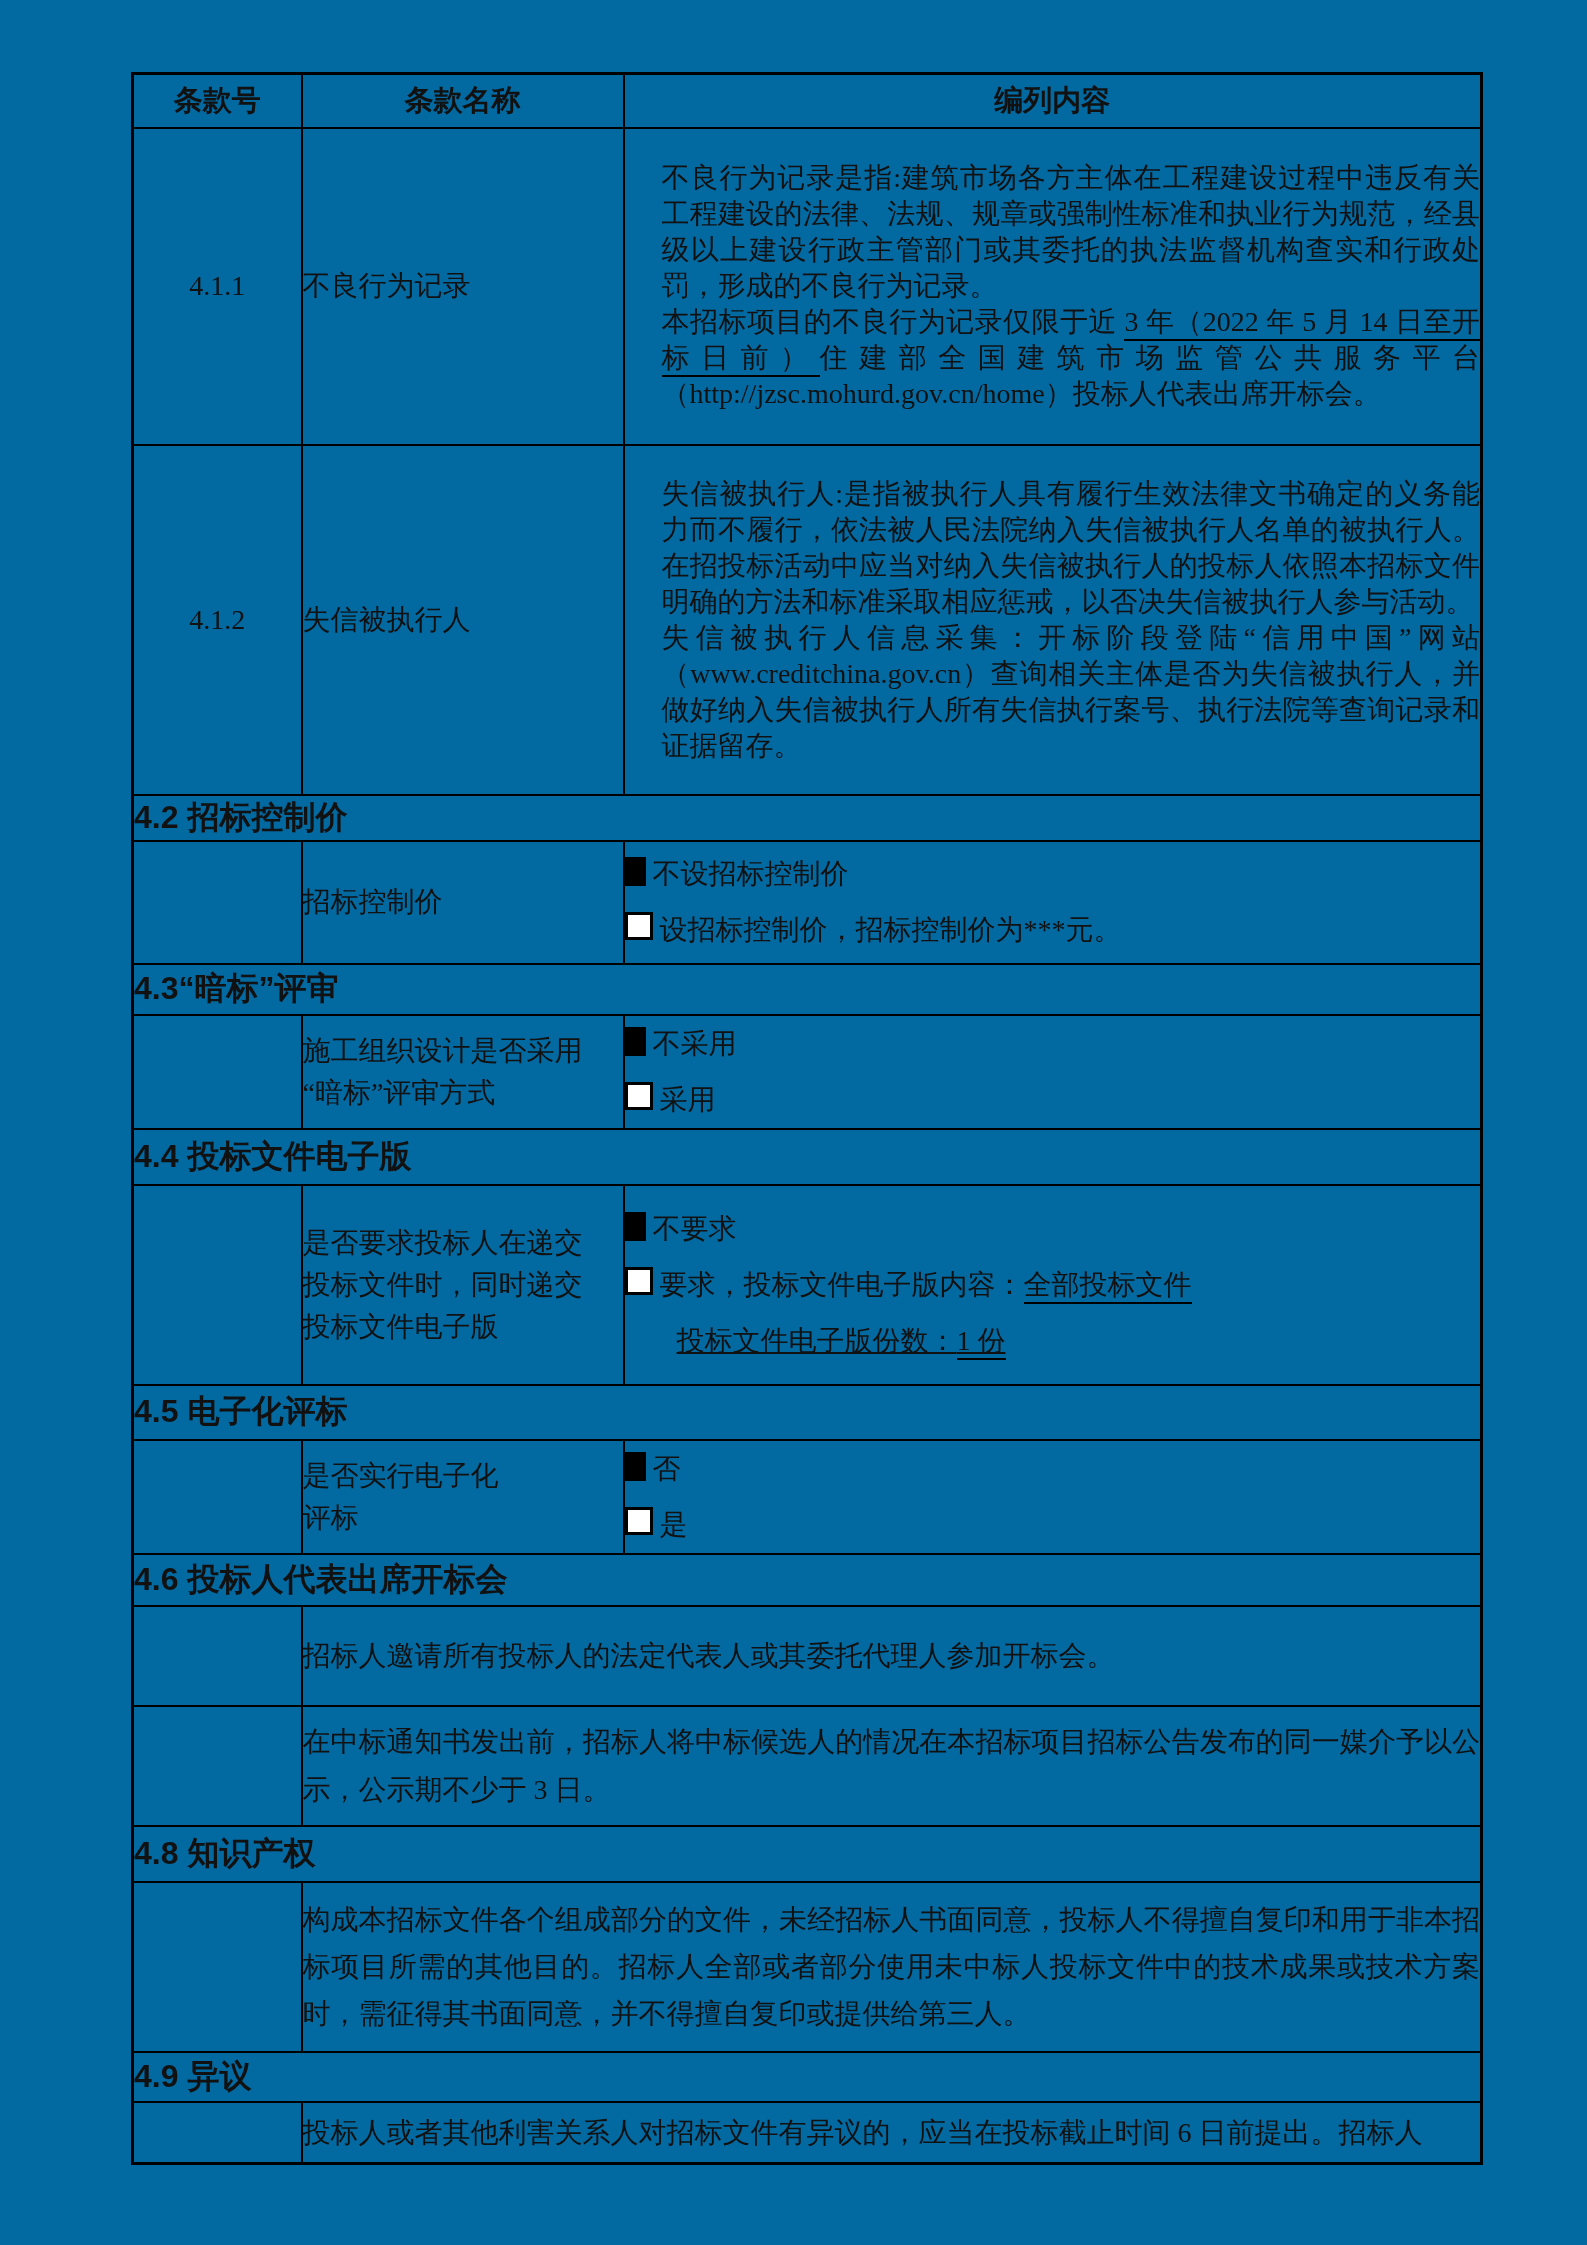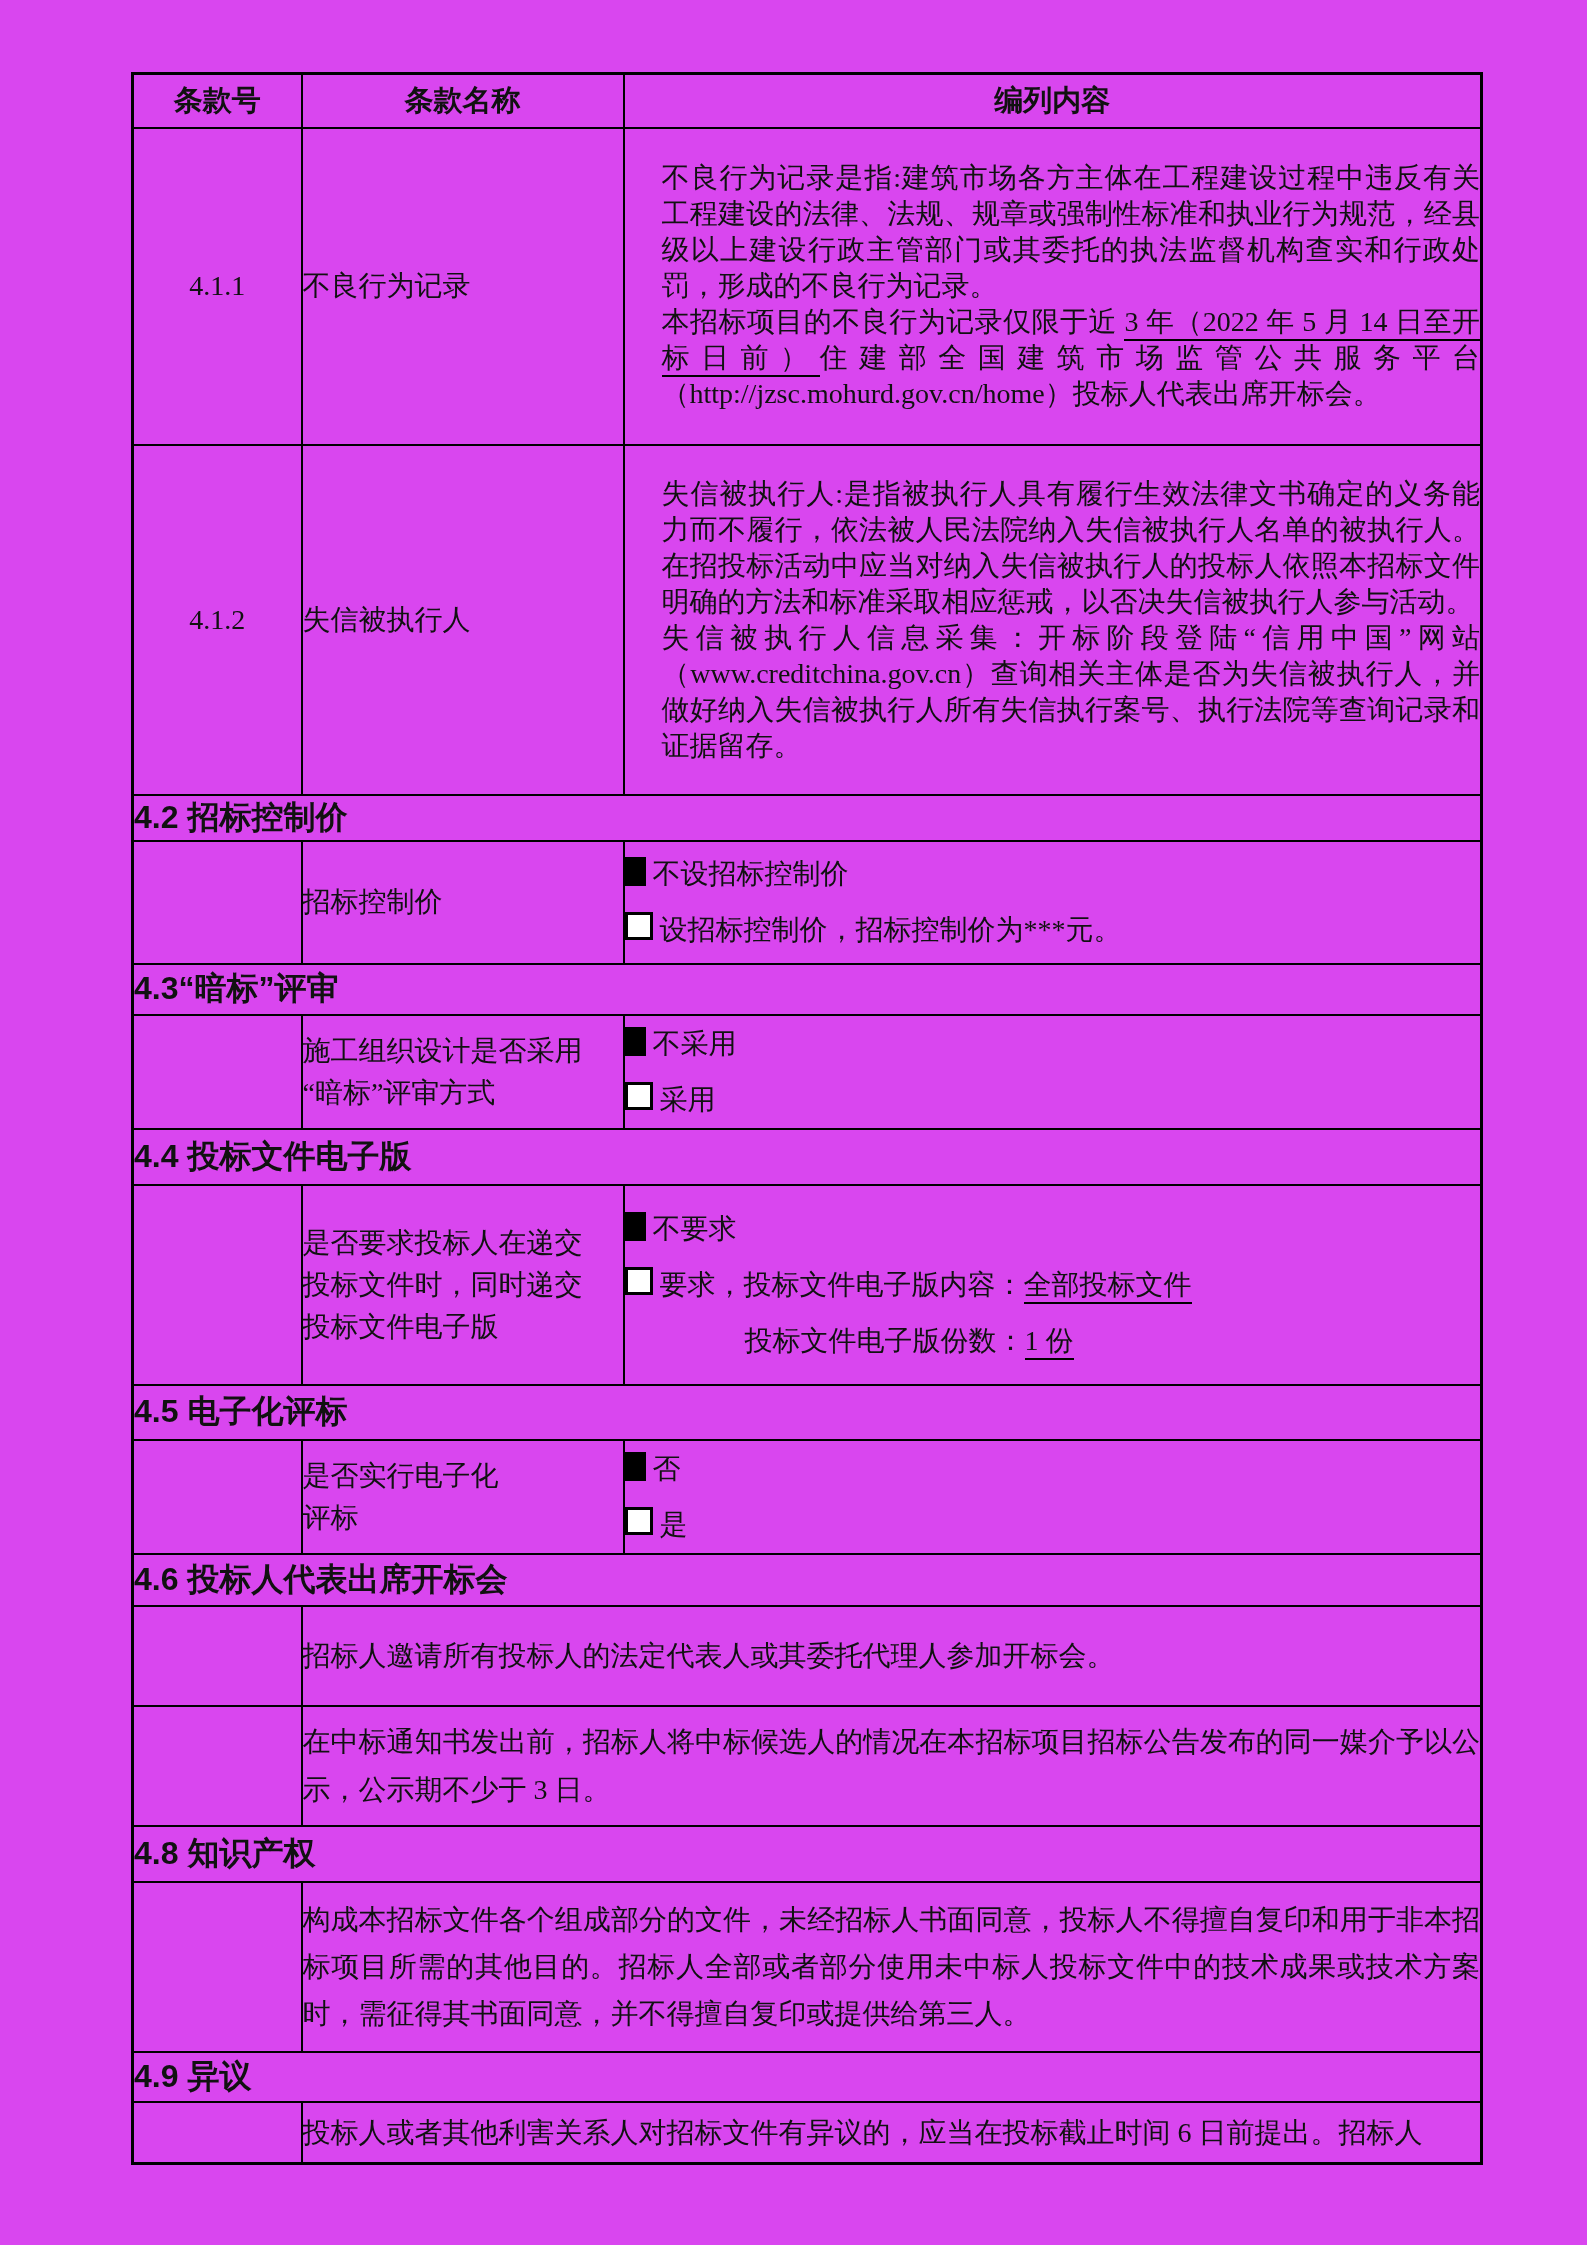--- a/index.html
+++ b/index.html
@@ -1,37 +1,37 @@
 <!DOCTYPE html>
 <html><head>
 <meta charset="utf-8">
 <style>
   html,body{margin:0;padding:0;background:#ffffff;}
   body{width:1587px;height:2245px;overflow:hidden;
        font-family:"Liberation Serif","DejaVu Serif",serif;color:#111;}
-  .page{position:relative;width:1587px;height:2245px;background:#d946ef;}
+  .page{position:relative;width:1587px;height:2245px;background:#0369a1;}
   table.doc{position:absolute;left:131px;top:72px;width:1349px;
             border-collapse:collapse;table-layout:fixed;}
   table.doc td{border:2px solid #000;vertical-align:middle;padding:0;}
   table.doc{border:3px solid #000;}
   col.c1{width:169px;} col.c2{width:322px;} col.c3{width:858px;}
 
   td.hd{font-weight:bold;font-size:29px;text-align:center;}
   td.no{font-size:28px;text-align:center;}
   td.name{font-size:28px;text-align:left;line-height:1.5;padding:6px 8px;}
   td.content{font-size:28px;text-align:left;vertical-align:middle;padding:10px 14px 10px 16px;}
   td.content p{margin:0;line-height:36px;text-align:justify;padding-left:37px;}
   td.sec{font-weight:bold;font-size:32px;text-align:left;padding:4px 10px 4px 20px;
          font-family:"Liberation Sans","DejaVu Sans",sans-serif;}
   td.merged{font-size:28px;padding:10px 14px 10px 12px;}
   td.merged p{margin:0;line-height:1.68;text-align:justify;}
 
   .opts{line-height:2.0;}
   .opt{white-space:nowrap;}
-  .opt.indent{padding-left:120px;}
+  .opt.indent{padding-left:52px;text-decoration:underline;}
   .cb{display:inline-block;vertical-align:-3px;margin-right:7px;}
   .cb.filled{width:21px;height:29px;background:#000;}
   .cb.empty{width:22px;height:22px;border:3px solid #000;background:#fff;vertical-align:-1px;}
   .ul{border-bottom:2px solid #000;padding-bottom:2px;}
 </style>
 </head>
 <body>
 
 <div class="page">
 <table class="doc">

